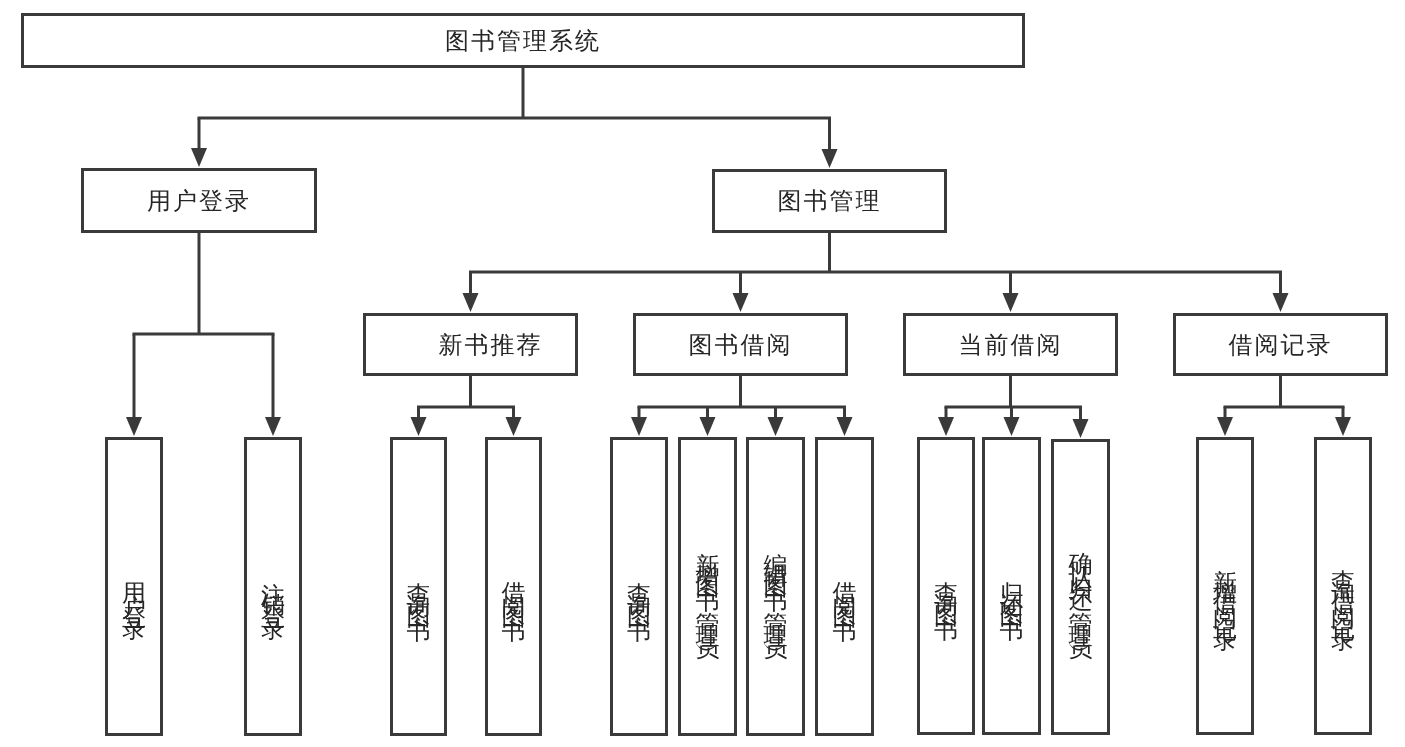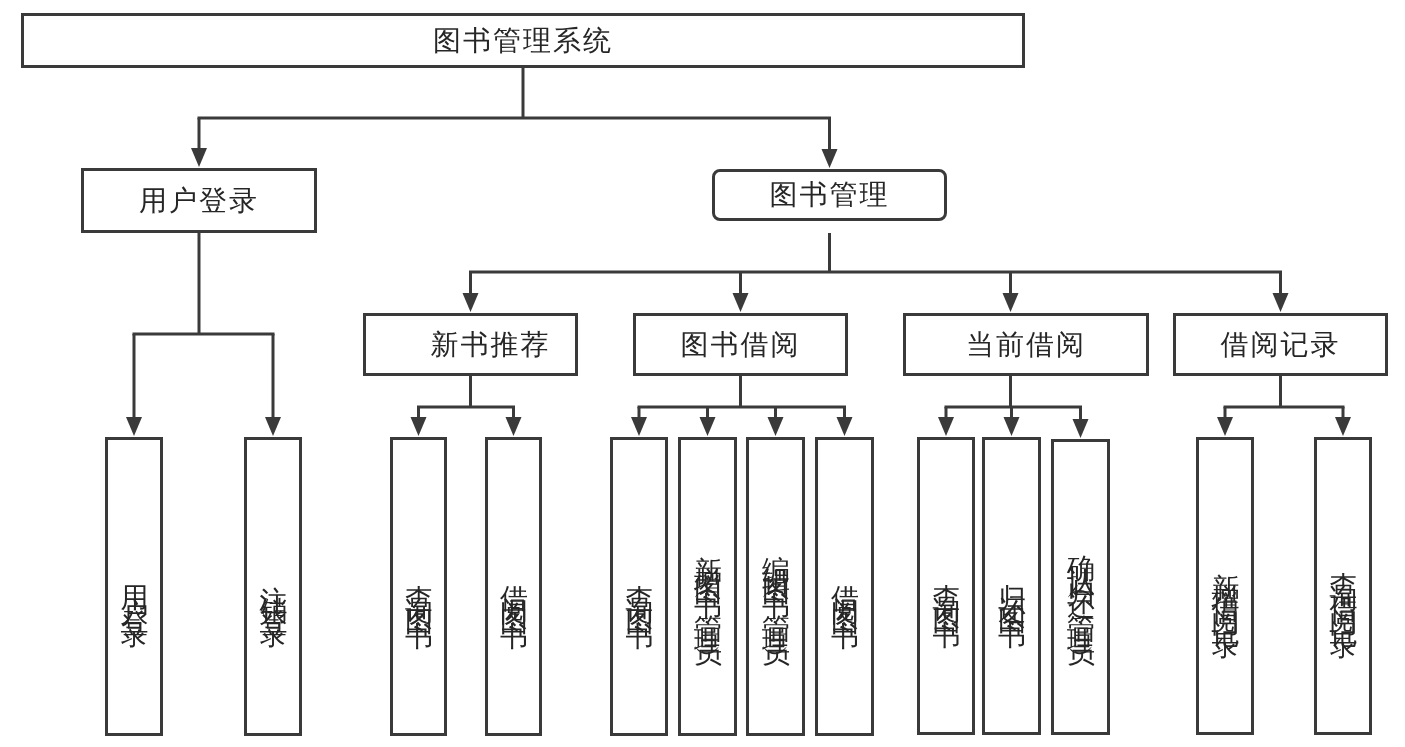--- a/index.html
+++ b/index.html
@@ -27,21 +27,21 @@
     position: absolute;
     box-sizing: border-box;
     background: #ffffff;
     border: 3px solid #3a3a3a;
     display: flex;
     align-items: center;
     justify-content: center;
     z-index: 2;
   }
   .node .label {
-    font-size: 28px;
+    font-size: 24px;
     color: #262626;
     letter-spacing: 2px;
     white-space: nowrap;
   }
   .node.vertical .label {
     writing-mode: vertical-rl;
     text-orientation: mixed;
     letter-spacing: 12px;
     white-space: normal;
     line-height: 1;
@@ -115,30 +115,30 @@
       <line x1="1343" y1="407" x2="1343" y2="421" stroke="#3a3a3a" stroke-width="3"></line>
       <polygon points="1335,417 1351,417 1343,436" fill="#3a3a3a"></polygon>
     </svg>
   <div id="nodes">
       <div class="node" style="left: 21px; top: 13px; width: 1004px; height: 55px;">
         <span class="label">图书管理系统</span>
       </div>
       <div class="node" style="left: 81px; top: 168px; width: 236px; height: 65px;">
         <span class="label">用户登录</span>
       </div>
-      <div class="node" style="left: 712px; top: 169px; width: 235px; height: 52px; border-radius: 8px;">
+      <div class="node" style="left: 712px; top: 169px; width: 235px; height: 64px;">
         <span class="label">图书管理</span>
       </div>
       <div class="node" style="left: 363px; top: 313px; width: 215px; height: 63px; padding-left: 40px;">
         <span class="label">新书推荐</span>
       </div>
       <div class="node" style="left: 633px; top: 313px; width: 215px; height: 63px; font-family: Liberation Mono, monospace;">
         <span class="label">图书借阅</span>
       </div>
-      <div class="node" style="left: 903px; top: 313px; width: 246px; height: 63px;">
+      <div class="node" style="left: 903px; top: 313px; width: 215px; height: 63px;">
         <span class="label">当前借阅</span>
       </div>
       <div class="node" style="left: 1173px; top: 313px; width: 215px; height: 63px; text-align: right;">
         <span class="label">借阅记录</span>
       </div>
       <div class="node vertical" style="left: 105px; top: 437px; width: 58px; height: 299px;">
         <span class="label">用户登录</span>
       </div>
       <div class="node vertical" style="left: 244px; top: 437px; width: 58px; height: 299px;">
         <span class="label">注销登录</span>

